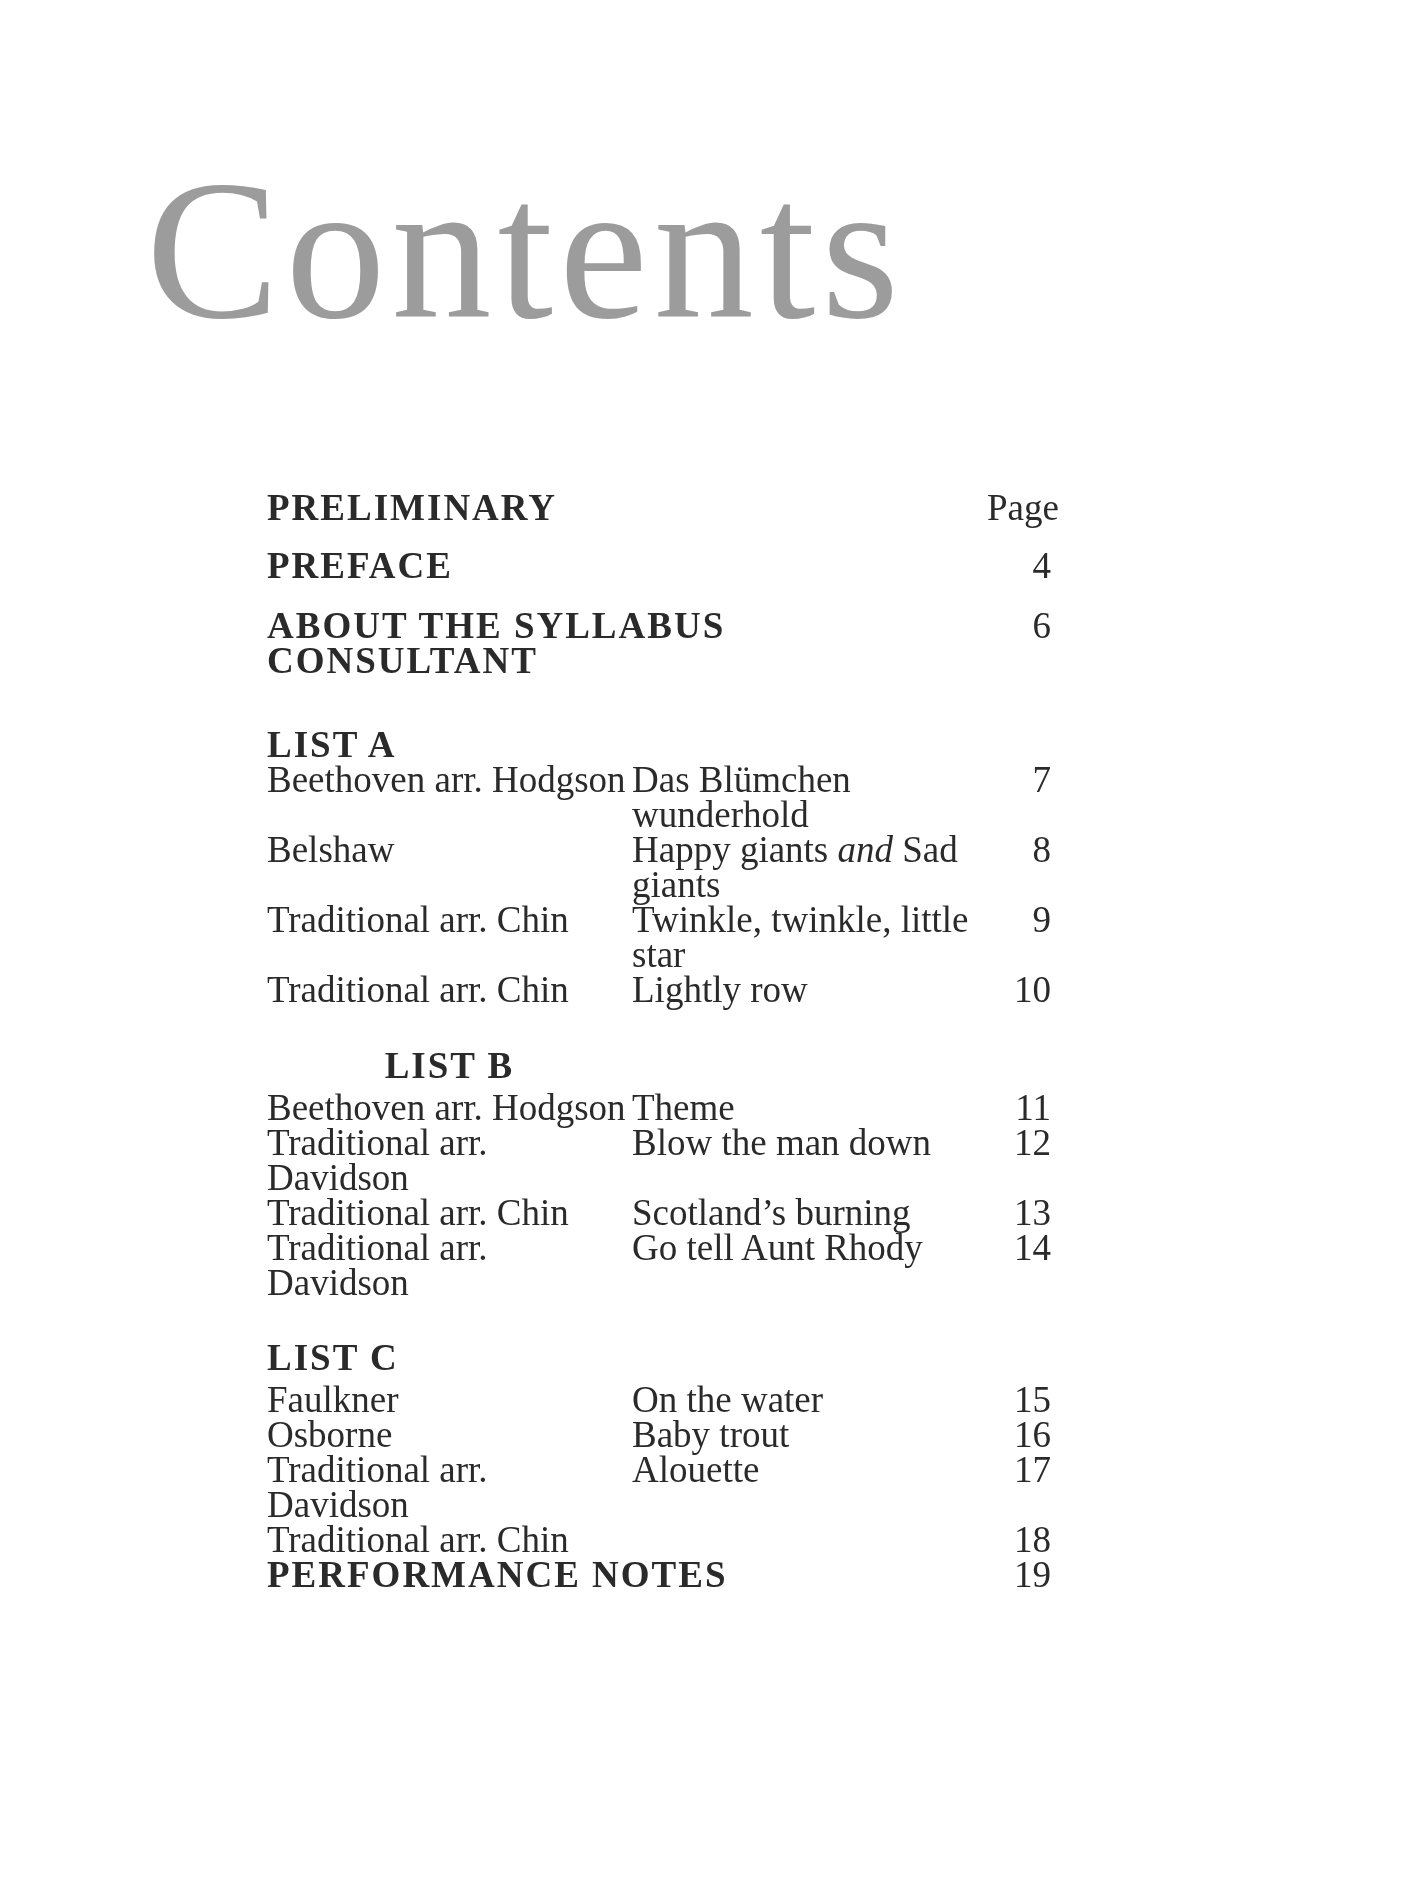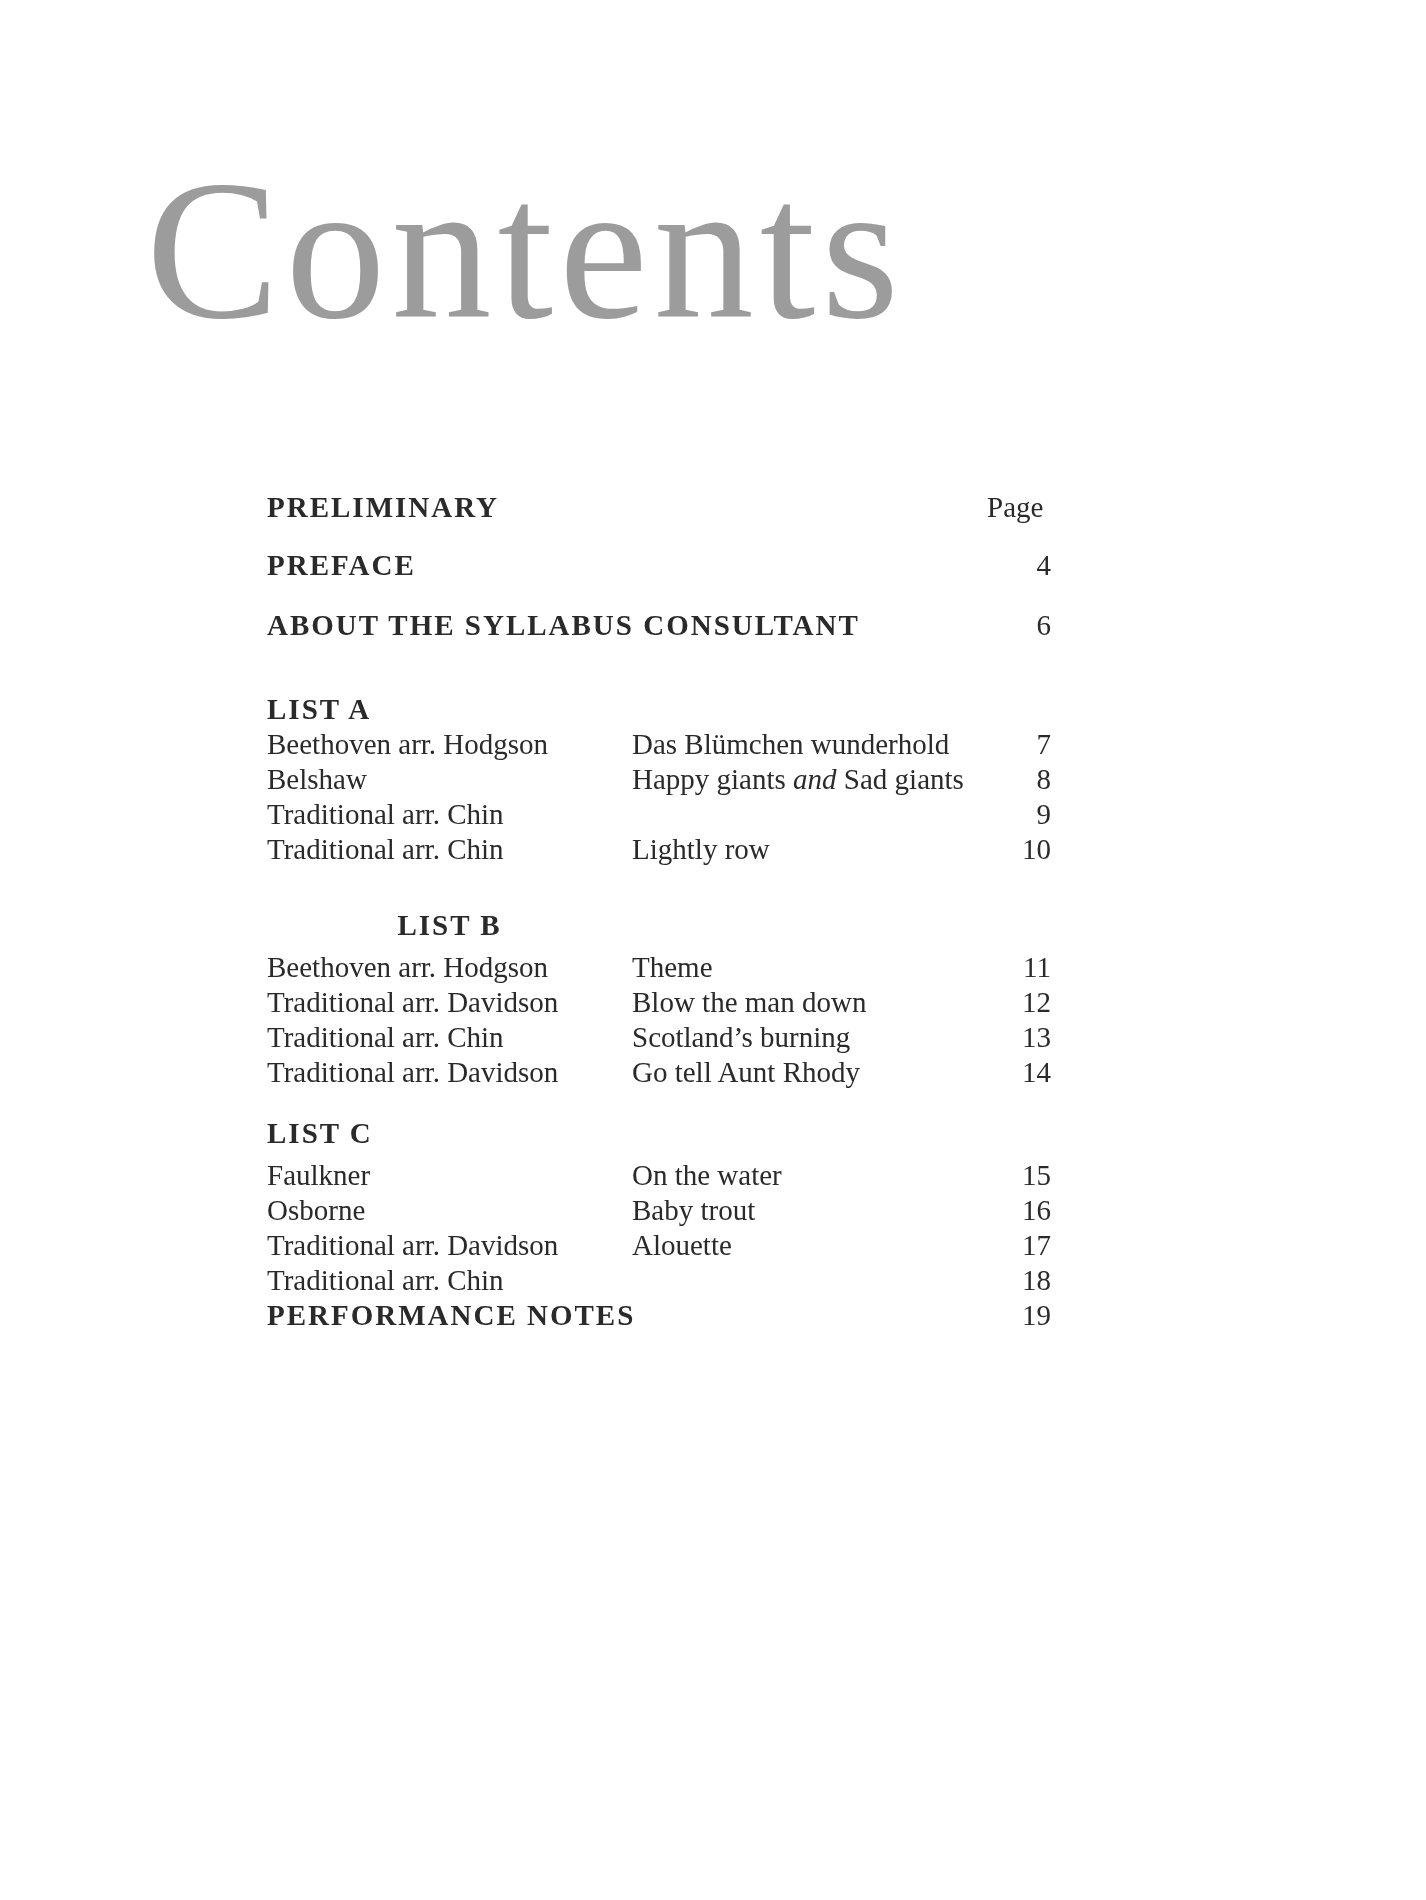--- a/index.html
+++ b/index.html
@@ -26,21 +26,21 @@
     font-weight: normal;
     line-height: 1;
     letter-spacing: 6px;
     color: #9c9c9c;
   }
   .toc {
     position: absolute;
     left: 267px;
     top: 490px;
     width: 790px;
-    font-size: 29px;
+    font-size: 37px;
     line-height: 35px;
   }
   .row {
     display: grid;
     grid-template-columns: 365px 1fr 70px;
     align-items: baseline;
   }
   .row .page-num {
     grid-column: 3;
     text-align: right;
@@ -54,21 +54,21 @@
     grid-column: 1 / span 2;
   }
   .page-col-label {
     text-align: left;
     grid-column: 3;
   }
   .row-preface      { margin-top: 23px; }
   .row-about        { margin-top: 25px; }
   .section-a .section-heading { margin-top: 49px; }
   .section-b .section-heading { margin-top: 41px; margin-bottom: 7px; text-align: center; }
-  .section-c .section-heading { margin-top: 26px; margin-bottom: 7px; }
+  .section-c .section-heading { margin-top: 40px; margin-bottom: 7px; }
   .row-performance  { }
   .piece-title .it { font-style: italic; }
 </style>
 </head>
 <body>
 
 <div class="page">
 
   <h1 class="title">Contents</h1>
 
@@ -98,20 +98,21 @@
         <span class="piece-title"><span>Das Blümchen wunderhold</span><span class="it"></span><span></span></span>
         <span class="page-num">7</span>
       </div>
       <div class="row">
         <span class="composer">Belshaw</span>
         <span class="piece-title"><span>Happy giants </span><span class="it">and</span><span> Sad giants</span></span>
         <span class="page-num">8</span>
       </div>
       <div class="row">
         <span class="composer">Traditional arr. Chin</span>
+        <span class="piece-title"><span>Twinkle, twinkle, little star</span></span>
         <span class="page-num">9</span>
       </div>
       <div class="row">
         <span class="composer">Traditional arr. Chin</span>
         <span class="piece-title"><span>Lightly row</span></span>
         <span class="page-num">10</span>
       </div>
     </div>
 
     <div class="section section-b">

